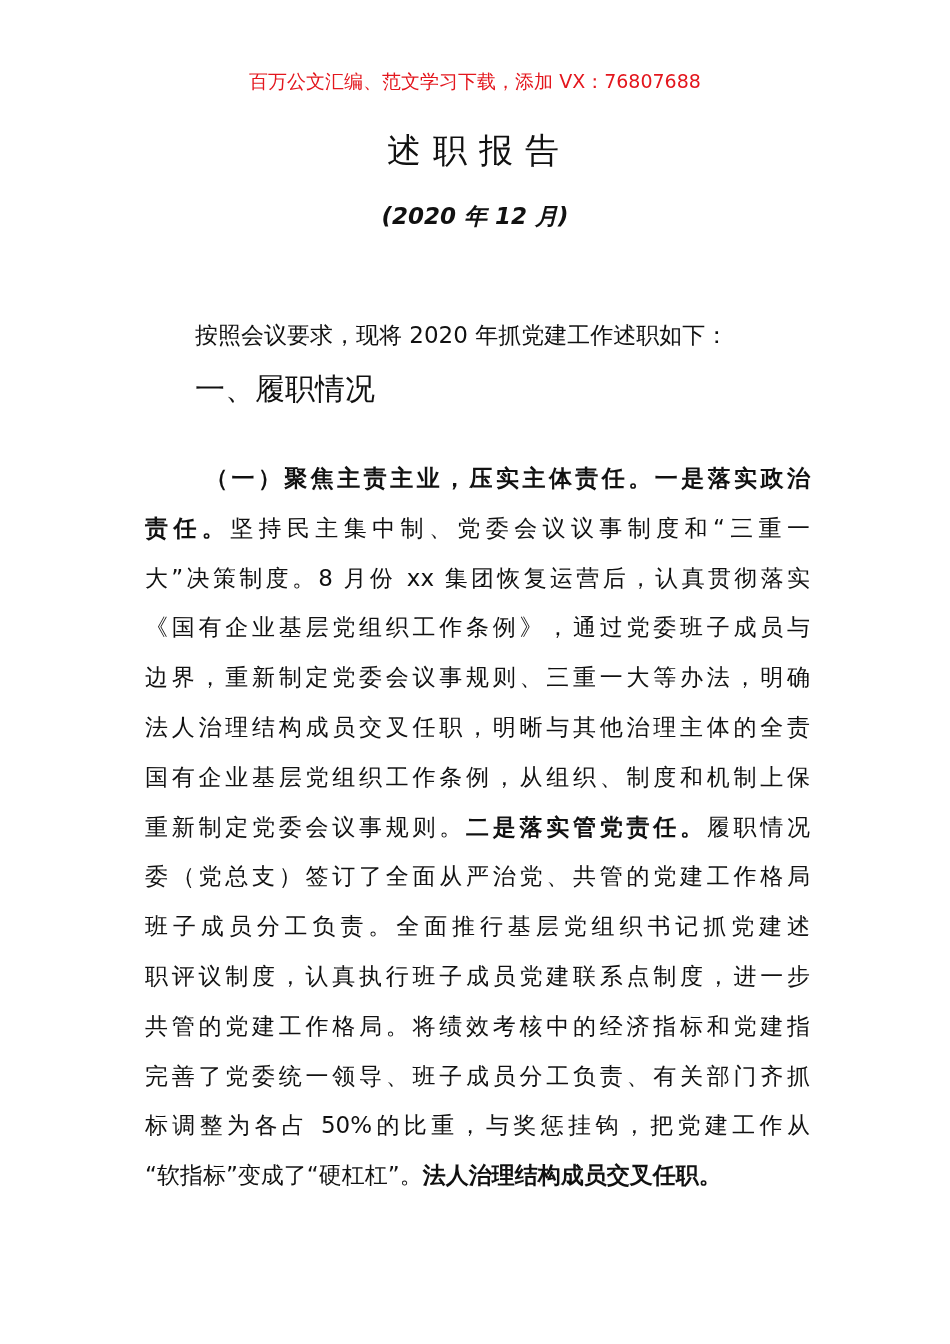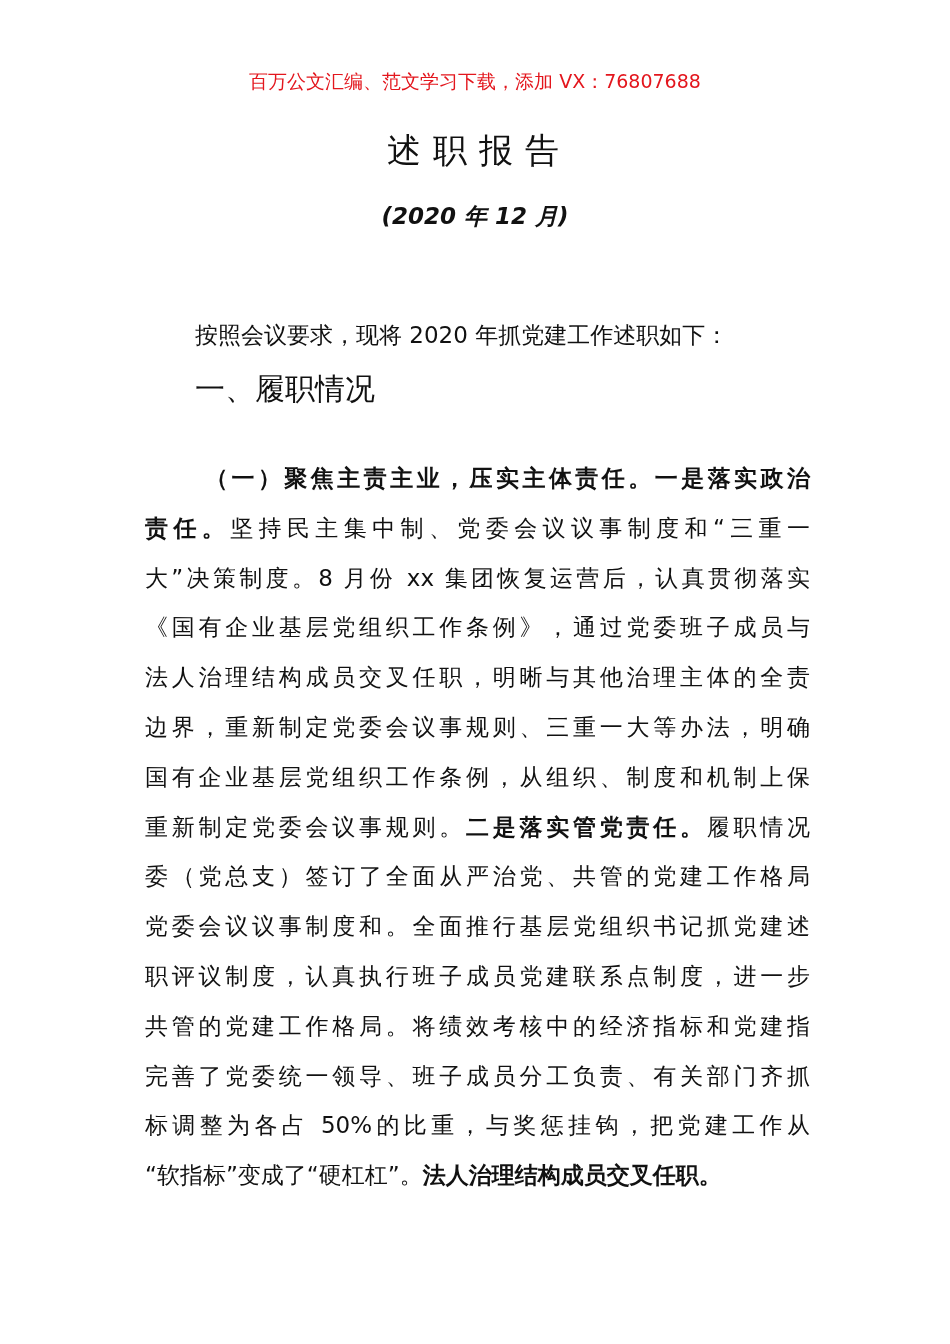--- a/index.html
+++ b/index.html
@@ -110,26 +110,26 @@
 
   <div class="intro">按照会议要求，现将 2020 年抓党建工作述职如下：</div>
 
   <div class="section-heading">一、履职情况</div>
 
   <div class="body-para" id="para1">
       <span class="line first"><span class="b">（一）聚焦主责主业，压实主体责任。一是落实政治</span></span>
       <span class="line"><span class="b">责任。</span><span>坚持民主集中制、党委会议议事制度和“三重一</span></span>
       <span class="line"><span>大”决策制度。8 月份 xx 集团恢复运营后，认真贯彻落实</span></span>
       <span class="line"><span>《国有企业基层党组织工作条例》，通过党委班子成员与</span></span>
+      <span class="line"><span>边界，重新制定党委会议事规则、三重一大等办法，明确</span></span>
       <span class="line"><span>法人治理结构成员交叉任职，明晰与其他治理主体的全责</span></span>
-      <span class="line"><span>边界，重新制定党委会议事规则、三重一大等办法，明确</span></span>
       <span class="line"><span>国有企业基层党组织工作条例，从组织、制度和机制上保</span></span>
       <span class="line"><span>重新制定党委会议事规则。</span><span class="b">二是落实管党责任。</span><span>履职情况</span></span>
       <span class="line"><span>委（党总支）签订了全面从严治党、共管的党建工作格局</span></span>
-      <span class="line"><span>党委会议议事制度和。全面推行基层党组织书记抓党建述</span></span>
+      <span class="line"><span>班子成员分工负责。全面推行基层党组织书记抓党建述</span></span>
       <span class="line"><span>职评议制度，认真执行班子成员党建联系点制度，进一步</span></span>
       <span class="line"><span>共管的党建工作格局。将绩效考核中的经济指标和党建指</span></span>
       <span class="line"><span>完善了党委统一领导、班子成员分工负责、有关部门齐抓</span></span>
       <span class="line"><span>标调整为各占 50%的比重，与奖惩挂钩，把党建工作从</span></span>
       <span class="line last"><span>“软指标”变成了“硬杠杠”。</span><span class="b">法人治理结构成员交叉任职。</span></span>
     </div>
 
 </div>
 
 </body></html>

